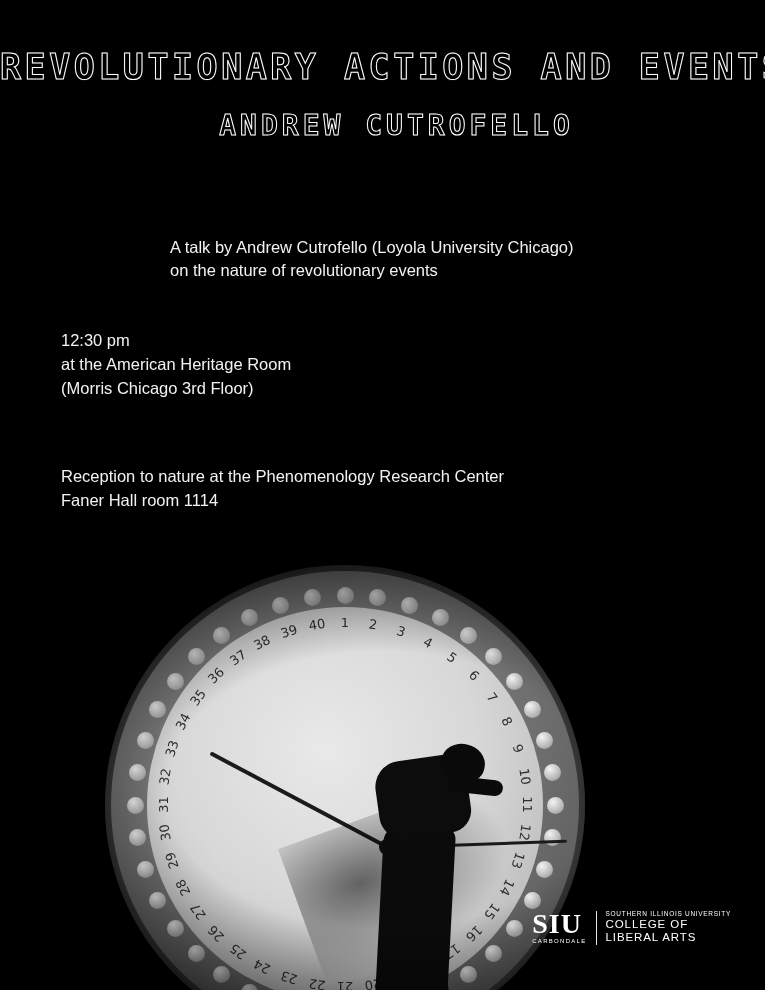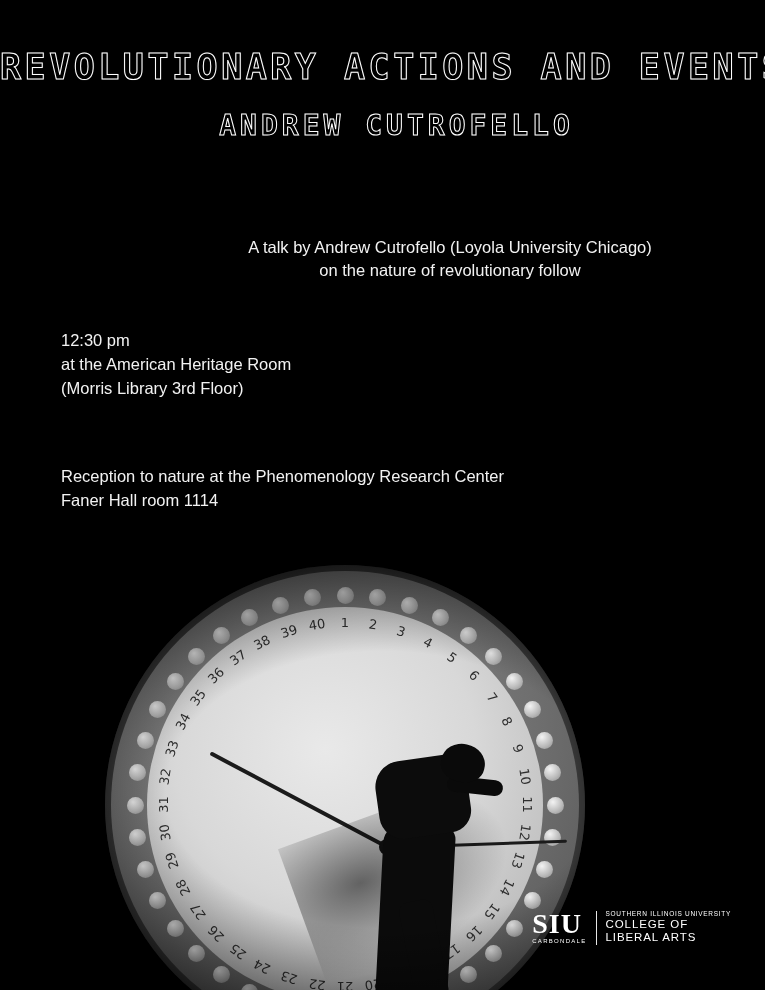--- a/index.html
+++ b/index.html
@@ -53,21 +53,21 @@
     white-space: nowrap;
     padding-left: 28px;
   }
 
   
   .talk-desc {
     position: absolute;
     top: 236px;
     right: 35px;
     width: 560px;
-    text-align: center;
+    text-align: left;
     font-size: 16.5px;
     line-height: 1.42;
     color: #f2f2f2;
   }
 
   .details {
     position: absolute;
     top: 328px;
     left: 61px;
     font-size: 16.5px;
@@ -299,27 +299,27 @@
 
 <div class="poster">
 
   <div class="title-block">
     <div class="poster-title">REVOLUTIONARY ACTIONS AND EVENTS</div>
     <div class="poster-subtitle">ANDREW CUTROFELLO</div>
   </div>
 
   <div class="talk-desc">
     <div>A talk by Andrew Cutrofello (Loyola University Chicago)</div>
-    <div>on the nature of revolutionary follow</div>
+    <div>on the nature of revolutionary events</div>
   </div>
 
   <div class="details">
     <div>12:30 pm</div>
     <div>at the American Heritage Room</div>
-    <div>(Morris Library 3rd Floor)</div>
+    <div>(Morris Chicago 3rd Floor)</div>
   </div>
 
   <div class="reception">
     <div>Reception to nature at the Phenomenology Research Center</div>
     <div>Faner Hall room 1114</div>
   </div>
 
   <div class="photo">
     <div class="clock-wrap">
       <div class="clock-outer"></div>

